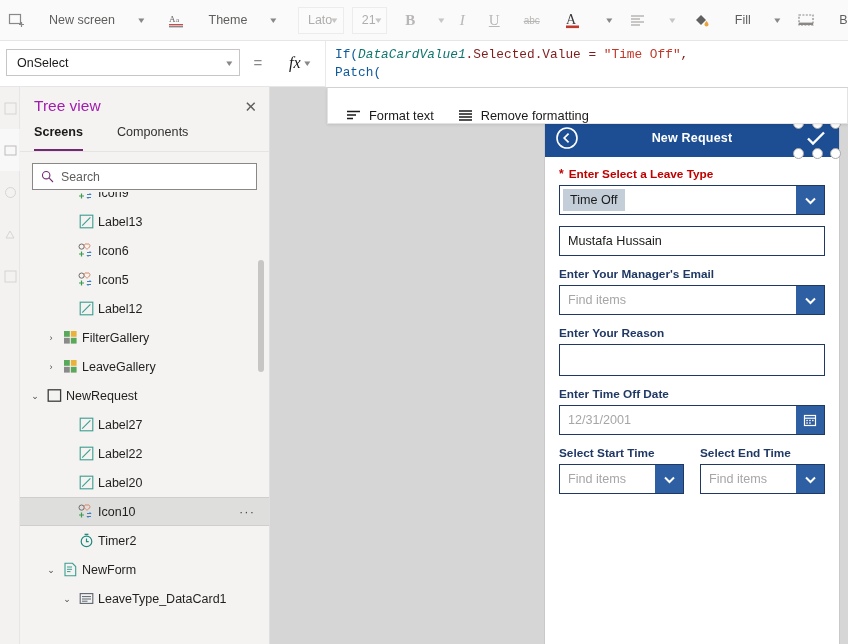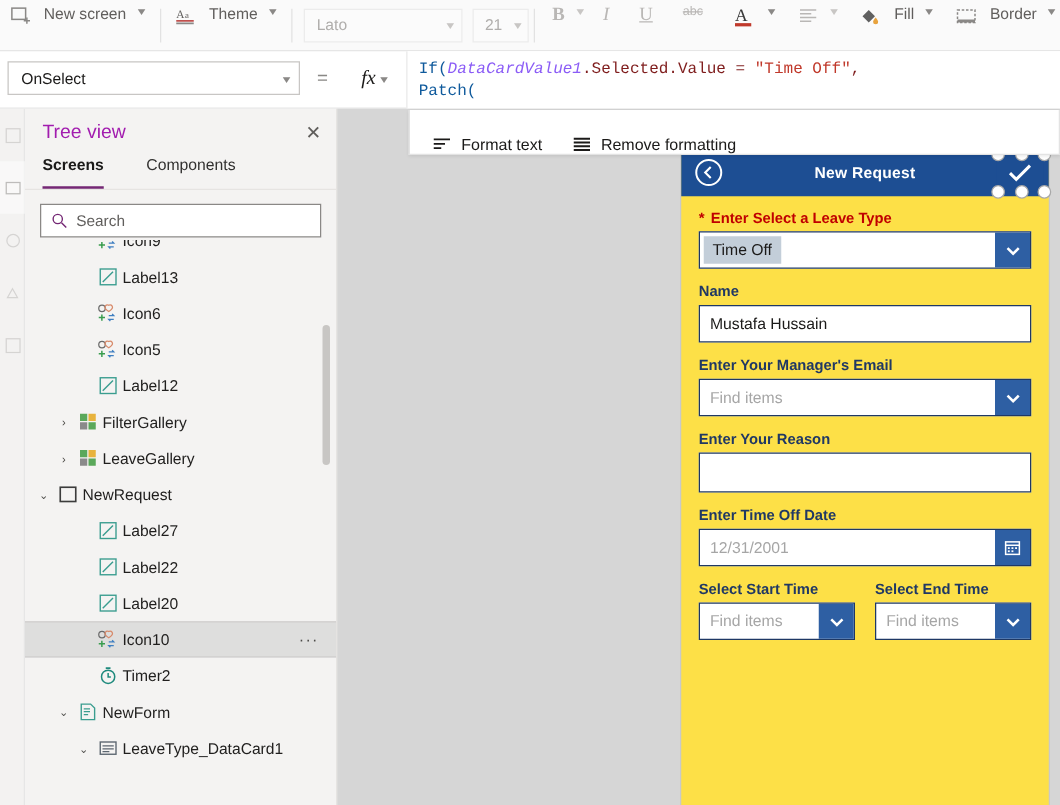--- a/index.html
+++ b/index.html
@@ -13,21 +13,21 @@
 
   
   .cmdbar {
     position: absolute; left: 0; top: 0; width: 848px; height: 41px;
     background: #fafafa; border-bottom: 1px solid #e6e6e6;
     display: flex; align-items: center;
   }
   .cmd-group { display: flex; align-items: center; height: 41px; }
   .cmd-sep { width: 1px; height: 27px; background: #e2e2e2; margin: 0 4px; }
   .cmd-btn {
-    display: flex; align-items: flex-start; gap: 10px;
+    display: flex; align-items: center; gap: 24px;
     height: 32px; padding: 0 8px; color: #605e5c; font-size: 12.5px;
     white-space: nowrap;
   }
   .cmd-btn.dim { color: #b9b7b5; }
   .chev { font-size: 9px; color: #8a8886; transform: scaleX(1.35); }
   .chev.dim { color: #c8c6c4; }
   .ico { display: inline-flex; align-items: center; justify-content: center; }
 
   .combo {
     height: 27px; border: 1px solid #ececec; background: #fbfbfb;
@@ -58,21 +58,21 @@
     font-size: 16px; color: #1b1a19;
   }
   .formula {
     position: absolute; left: 325px; top: 41px; right: 0; height: 46px;
     background: #fff; border-left: 1px solid #e9e9e9;
     padding: 5px 0 0 9px;
     font-family: "Liberation Mono", monospace; font-size: 12.8px; line-height: 18px;
     white-space: pre; color: #0b5394;
   }
   .f-blue { color: #0f5a9c; }
-  .f-ital { color: #8b5cf6; font-style: italic; }
+  .f-ital { color: #0f766e; font-style: italic; }
   .f-dark { color: #7f1d1d; }
   .f-str  { color: #c0392b; }
 
   
   .fmtbar {
     position: absolute; left: 327px; top: 88px; width: 521px; height: 36px;
     background: #fff; border: 1px solid #e3e3e3; border-top: none;
     box-shadow: 0 1px 3px rgba(0,0,0,.10);
     display: flex; align-items: flex-end; padding-left: 18px; gap: 24px; z-index: 9;
   }
@@ -130,21 +130,21 @@
   .tnode .dots { position: absolute; right: 14px; color: #4b4a48; font-size: 13px; letter-spacing: 1px; }
   .tscroll-track { position: absolute; right: 5px; top: 68px; width: 6px; height: 112px; }
   .tscroll-thumb { width: 6px; height: 112px; background: #c8c6c4; border-radius: 3px; }
 
   
   .canvas { position: absolute; left: 270px; top: 87px; right: 0; bottom: 0; background: #d6d6d6; }
 
   
   .phone {
     position: absolute; left: 274px; top: 31px; width: 296px; bottom: -1px;
-    background: #fde047; border: 1px solid #c9c9c9; border-bottom: none;
+    background: #ffffff; border: 1px solid #c9c9c9; border-bottom: none;
   }
   .ph-header {
     position: relative; height: 38px; background: #1d4e93;
     display: flex; align-items: center; justify-content: center;
   }
   .ph-title { color: #fff; font-size: 12.5px; font-weight: bold; letter-spacing: .2px; }
   .ph-back { position: absolute; left: 10px; top: 7px; width: 24px; height: 24px; }
   .ph-check { position: absolute; right: 4px; top: 4px; width: 38px; height: 30px; }
   .handle {
     position: absolute; width: 11px; height: 11px; background: #fff;
@@ -590,21 +590,20 @@
             <span class="pill-sel">Time Off</span>
             <span class="drop">
               <svg width="15" height="15" viewBox="0 0 15 15">
                   <path d="M3 5.5l4.5 4.5L12 5.5" fill="none" stroke="#fff" stroke-width="2"></path>
                 </svg>
             </span>
           </div>
         </div>
 
         <div class="fld">
-          <div class="fld-label">Name</div>
           <div class="inp">
             <span class="txt">Mustafa Hussain</span>
           </div>
         </div>
 
         <div class="fld">
           <div class="fld-label">Enter Your Manager's Email</div>
           <div class="inp combo-f">
             <span class="ph">Find items</span>
             <span class="drop">

